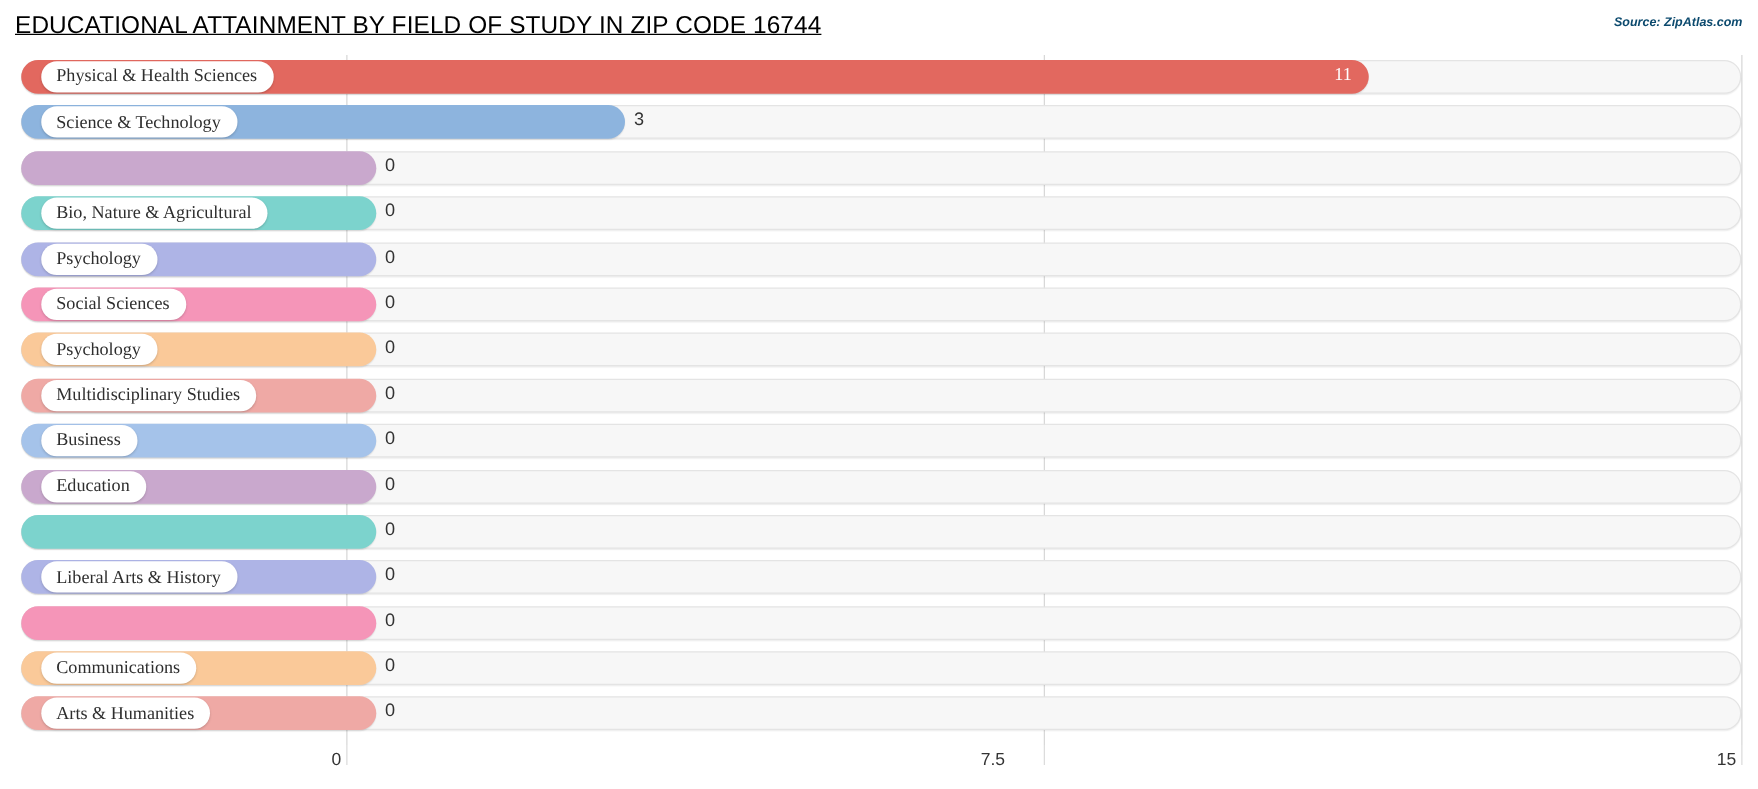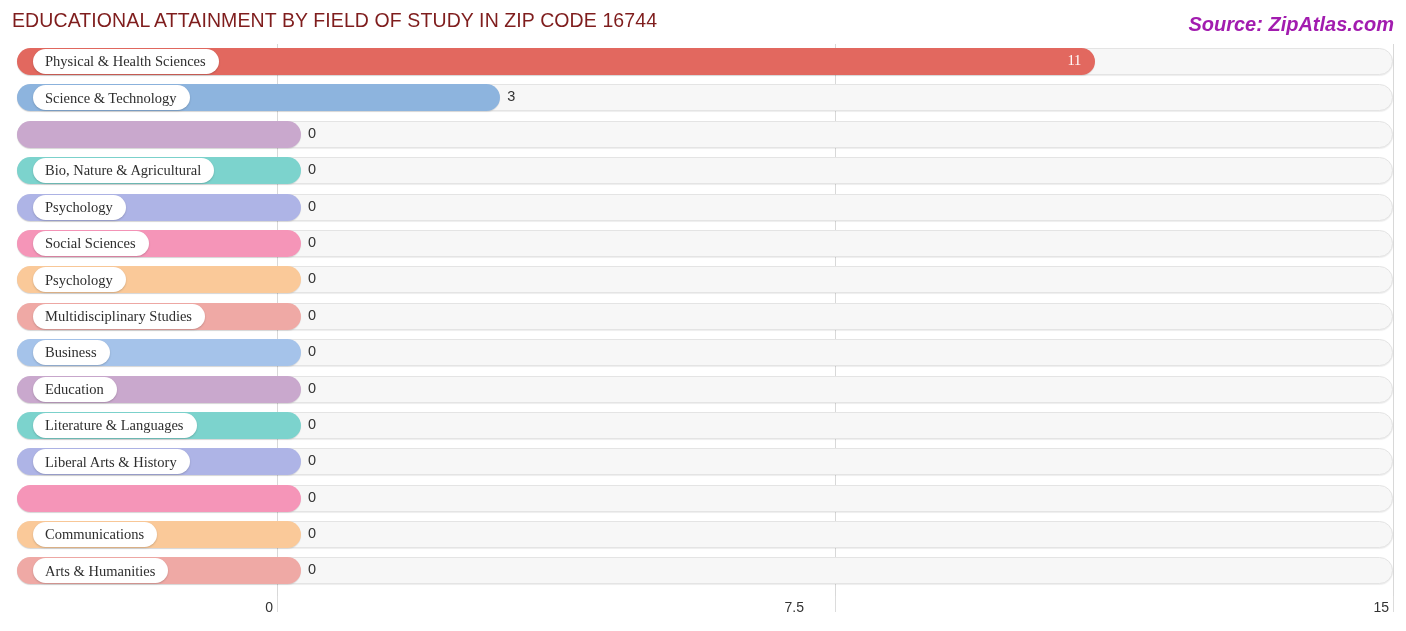--- a/index.html
+++ b/index.html
@@ -21,30 +21,31 @@
   .header {
     position: absolute;
     left: 0; top: 0;
     width: 1406px; height: 44px;
   }
   .chart-title {
     position: absolute;
     left: 12px; top: 9px;
     font-size: 19.5px;
     letter-spacing: 0.1px;
-    color: #7f1d1d;
-    white-space: nowrap;
+    color: #000000;
+    white-space: nowrap;
+    text-decoration: underline;
   }
   .source-note {
     position: absolute;
     right: 12px; top: 13px;
-    font-size: 20px;
+    font-size: 10px;
     font-style: italic;
     font-weight: bold;
-    color: #a21caf;
+    color: #0c4a6e;
     white-space: nowrap;
   }
 
   
   .plot {
     position: absolute;
     left: 0; top: 44px;
     width: 1406px;
     height: 552px;
   }
@@ -235,23 +236,20 @@
           <div class="track"></div>
           <div class="bar" style="width: 284px; background: rgb(201, 168, 205);"></div>
           <div class="label-pill">
             <span>Education</span>
           </div>
           <div class="value outside" style="left: 308px;">0</div>
         </div>
         <div class="row">
           <div class="track"></div>
           <div class="bar" style="width: 284px; background: rgb(124, 211, 205);"></div>
-          <div class="label-pill">
-            <span>Literature &amp; Languages</span>
-          </div>
           <div class="value outside" style="left: 308px;">0</div>
         </div>
         <div class="row">
           <div class="track"></div>
           <div class="bar" style="width: 284px; background: rgb(174, 180, 230);"></div>
           <div class="label-pill">
             <span>Liberal Arts &amp; History</span>
           </div>
           <div class="value outside" style="left: 308px;">0</div>
         </div>

